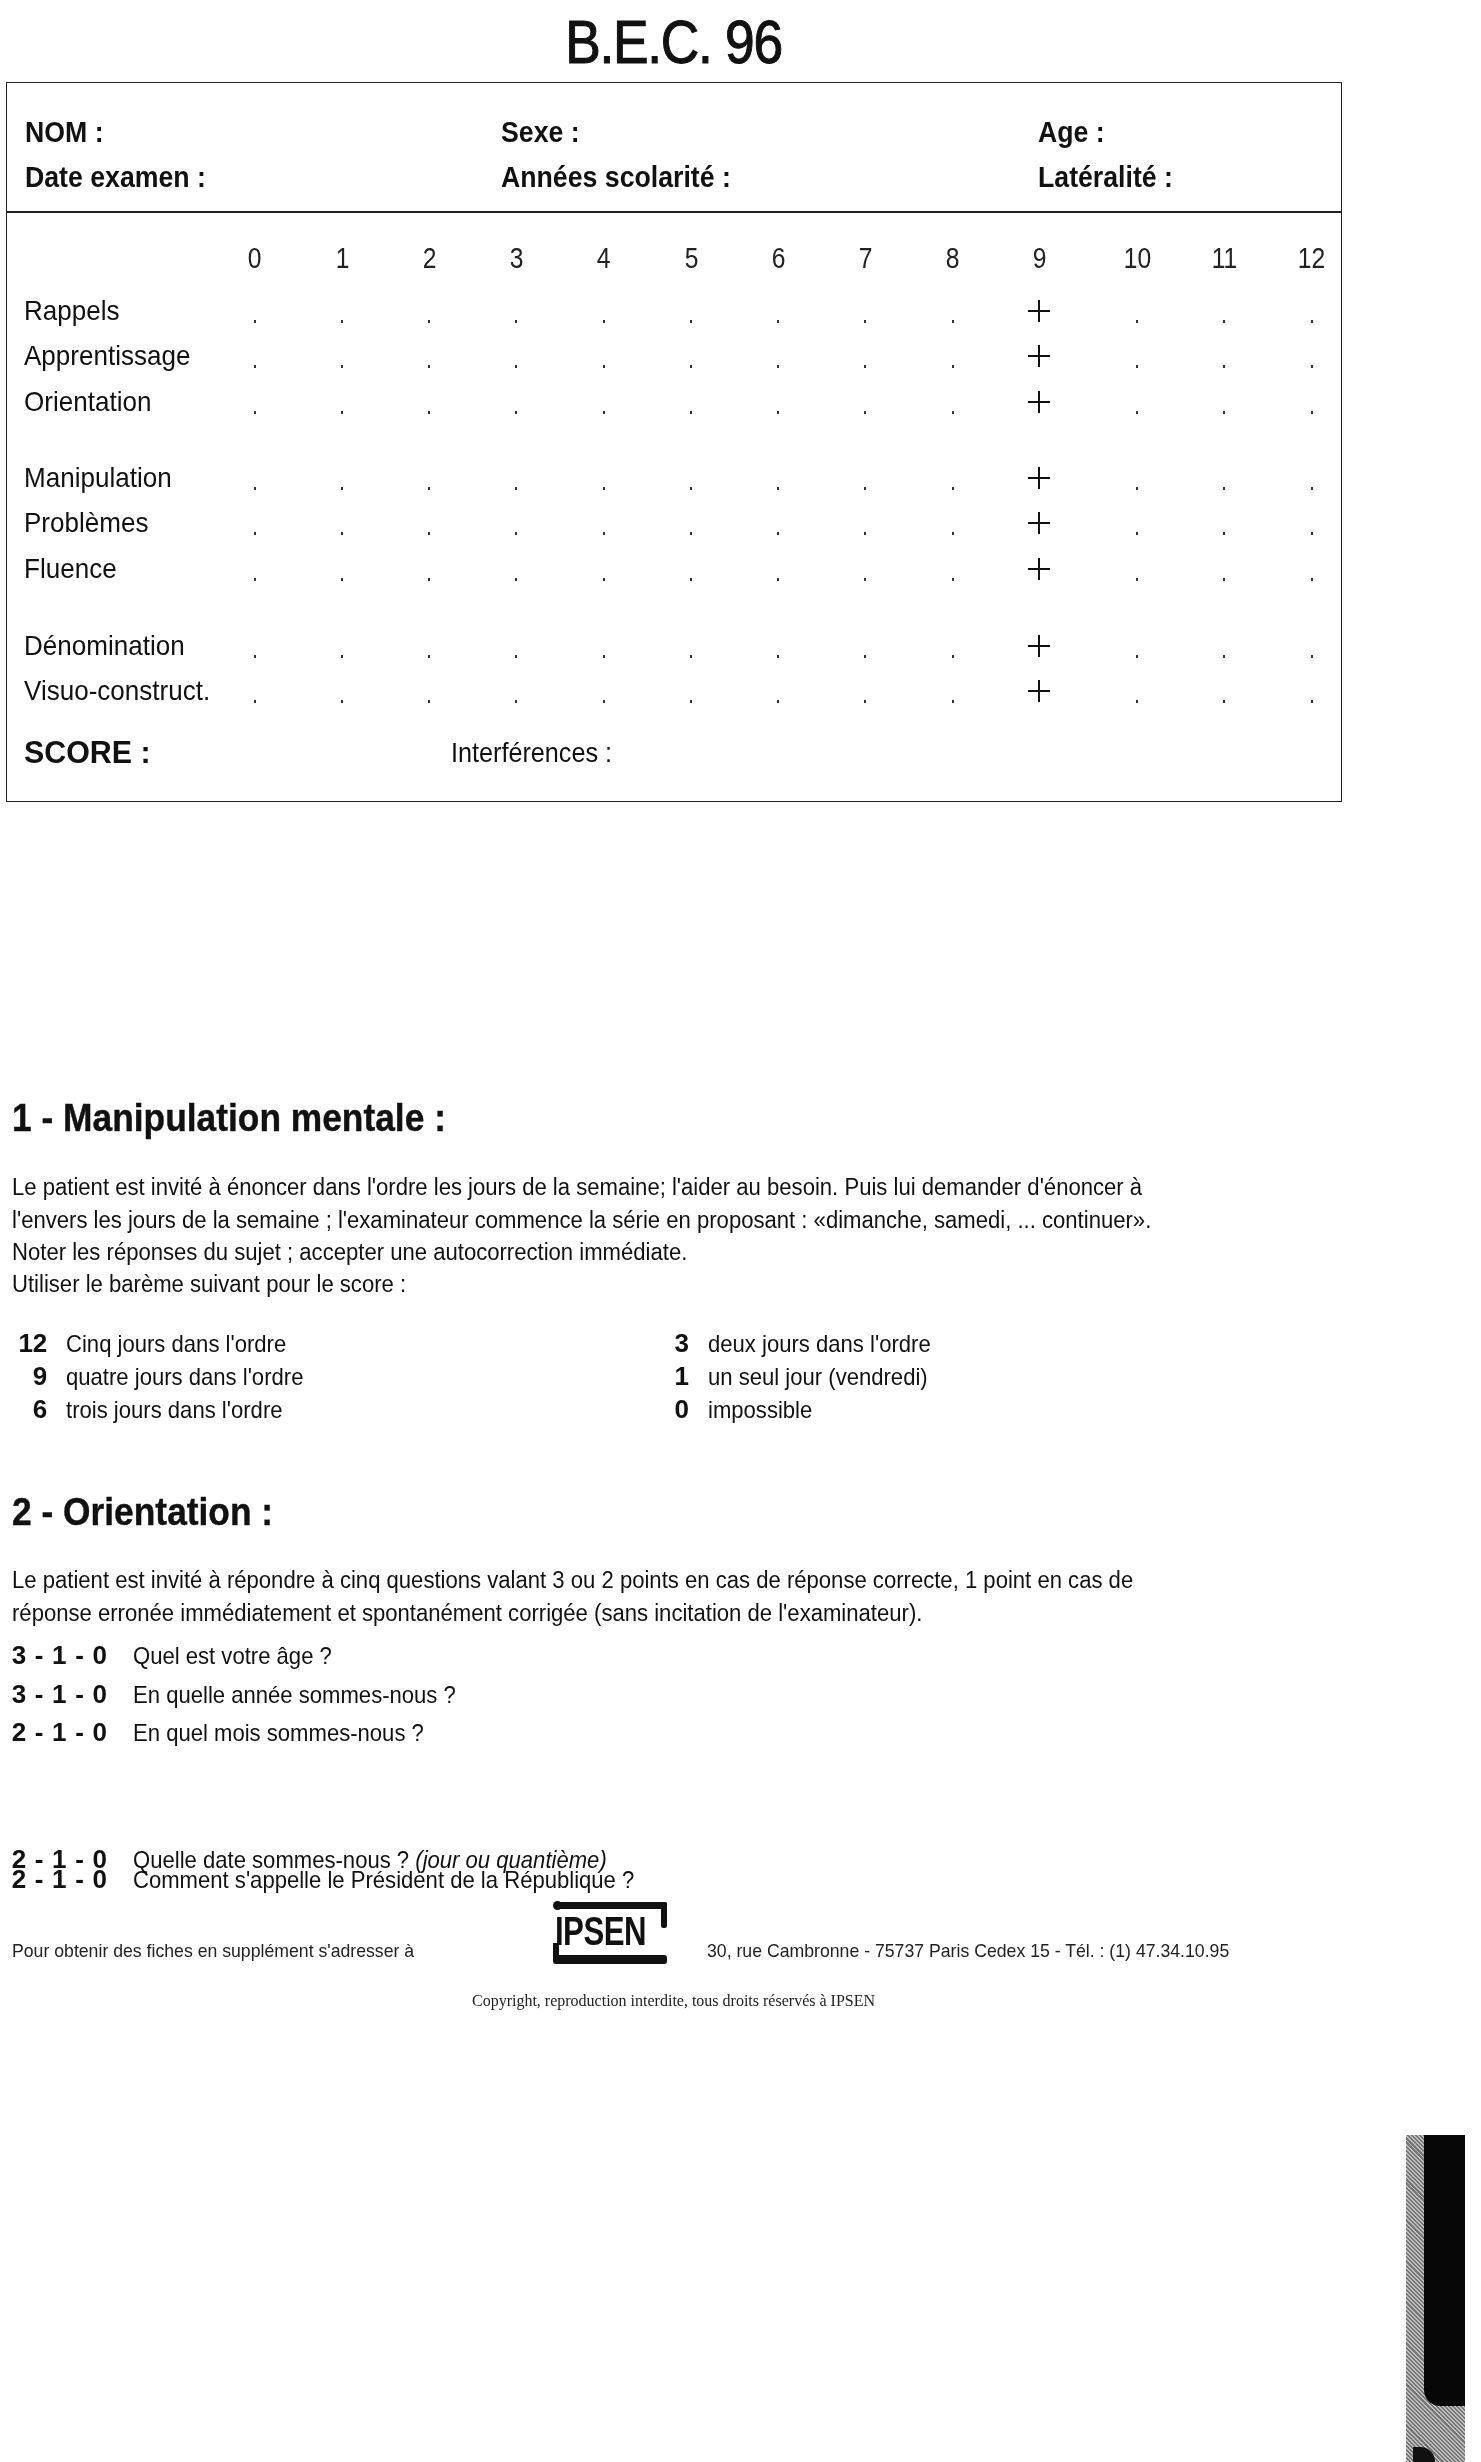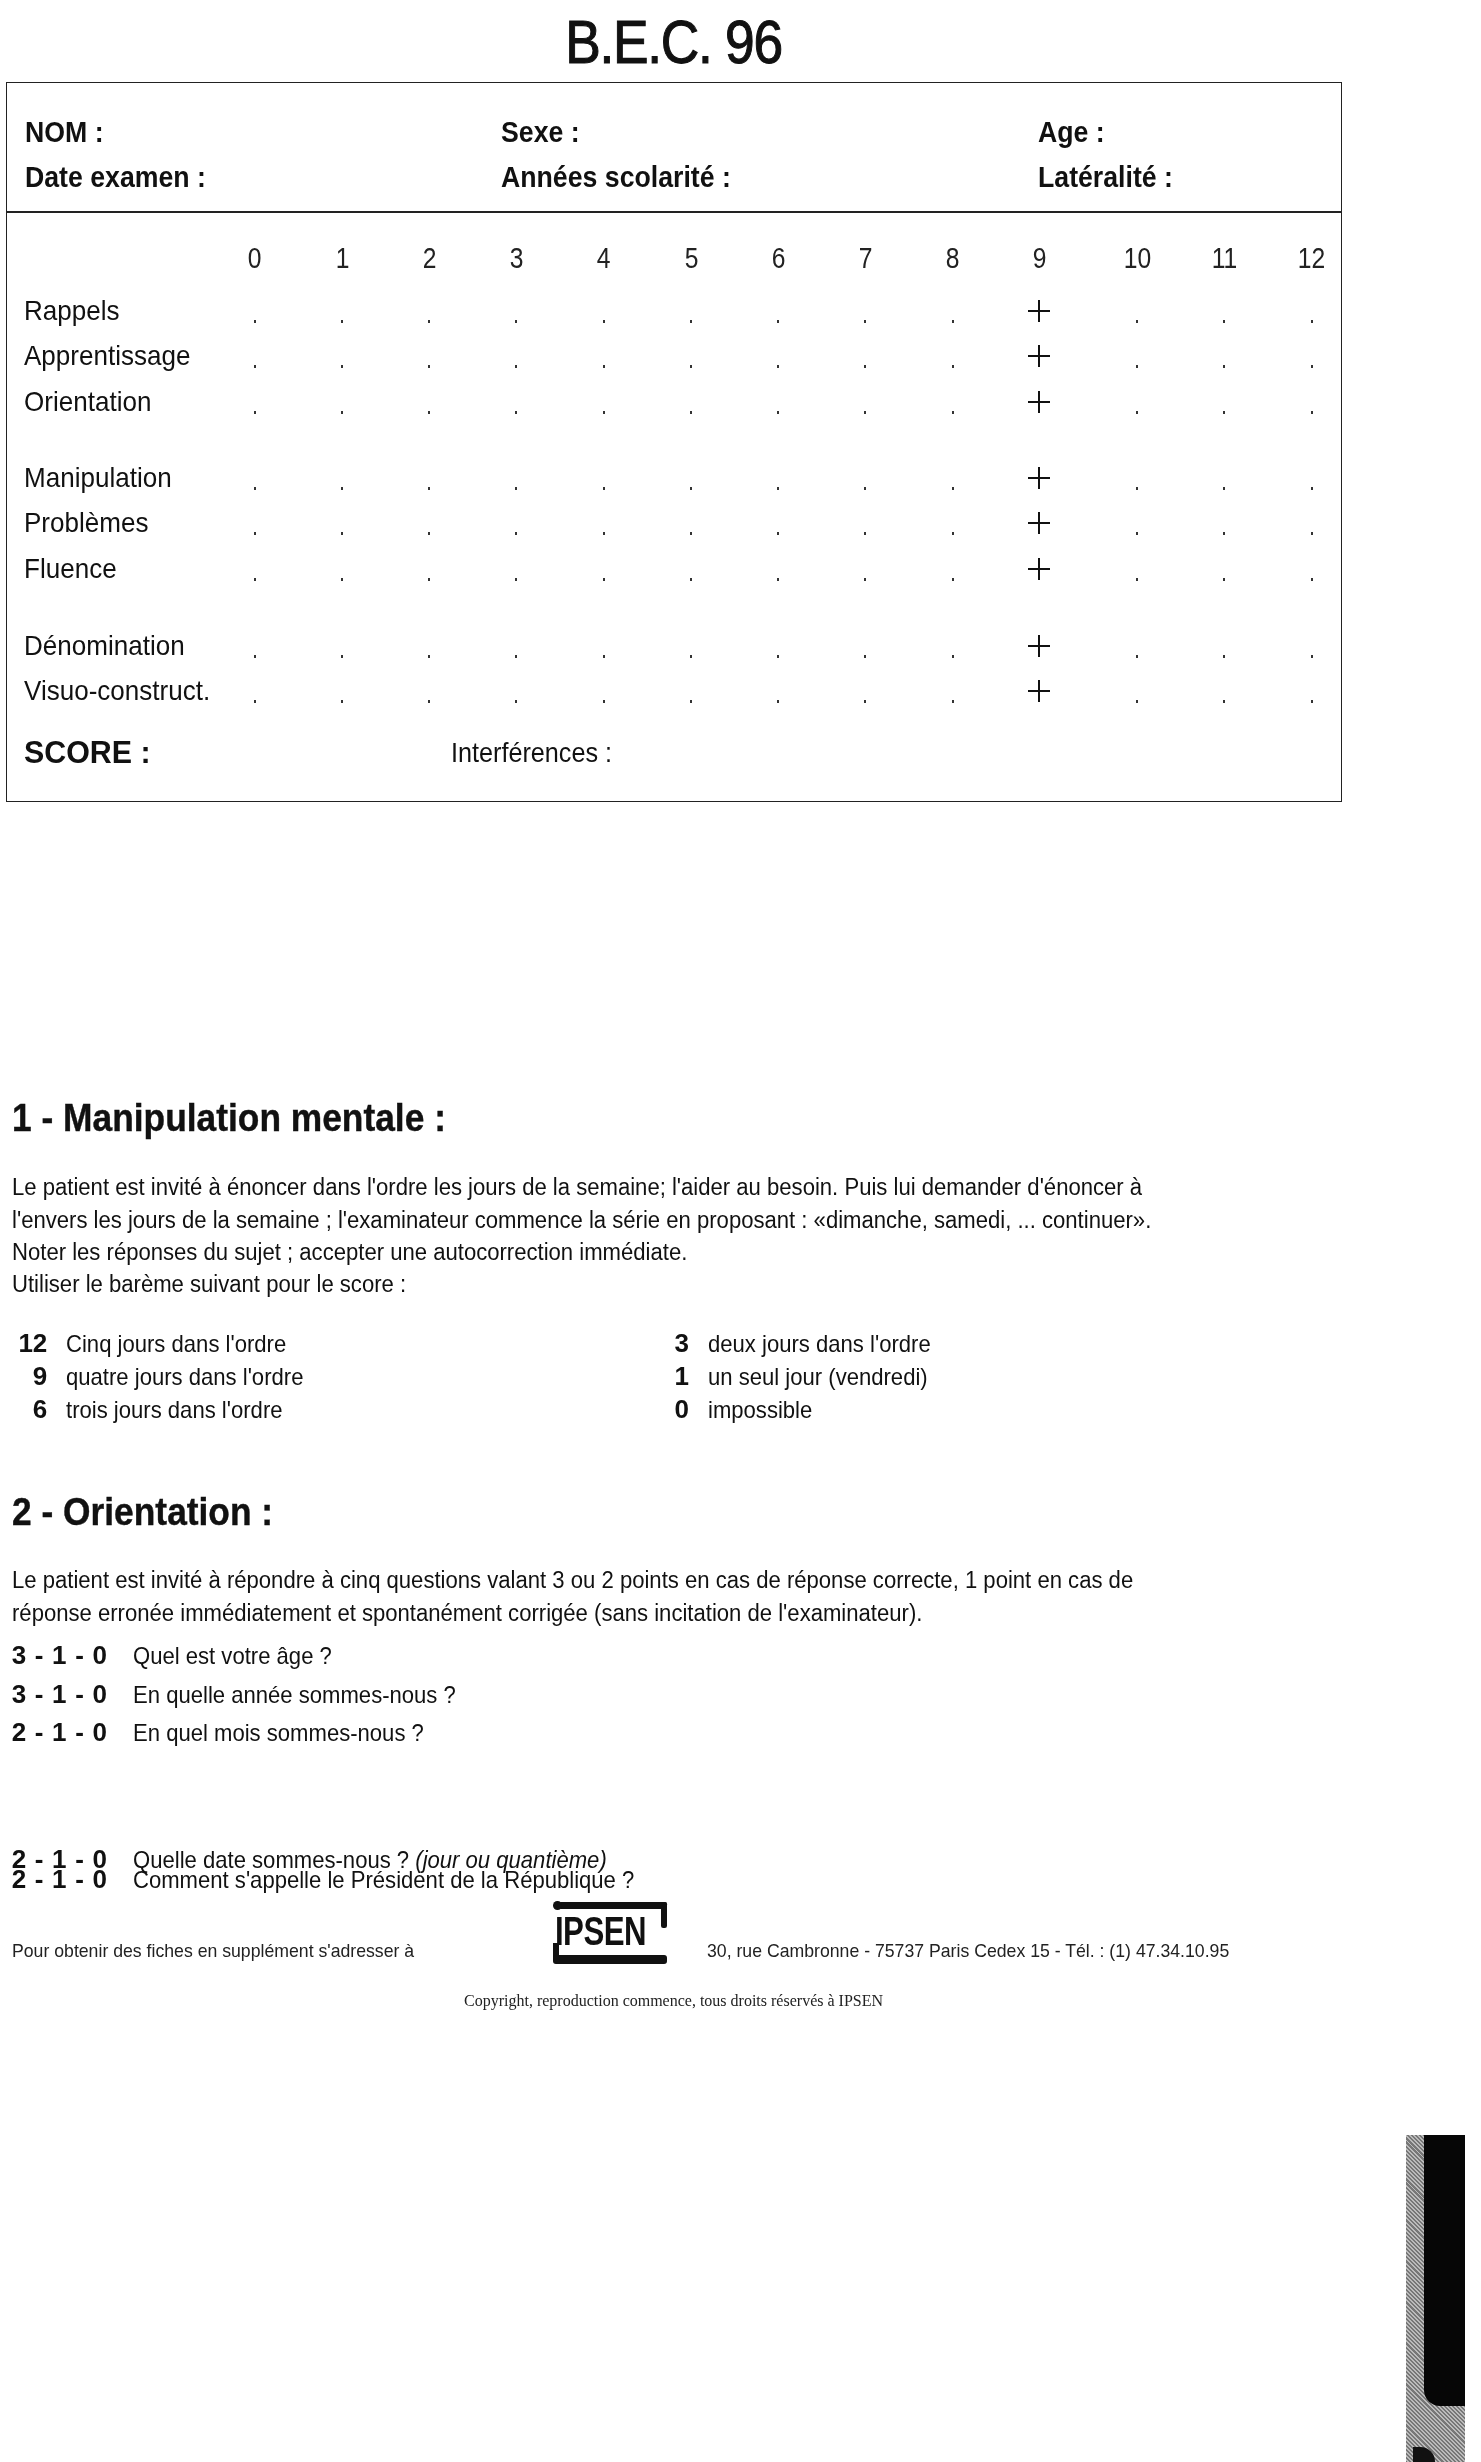--- a/index.html
+++ b/index.html
@@ -225,19 +225,19 @@
 <div class="abs footer-txt" style="left:11.7px;top:1940px;">Pour obtenir des fiches en supplément s'adresser à</div>
 <div class="abs logo">
   <div class="logo-top"></div>
   <div class="logo-right"></div>
   <div class="logo-left"></div>
   <div class="logo-bottom"></div>
   <div class="logo-dot"></div>
   <div class="logo-text">IPSEN</div>
 </div>
 <div class="abs footer-txt" style="left:707px;top:1940px;">30, rue Cambronne - 75737 Paris Cedex 15 - Tél. : (1) 47.34.10.95</div>
-<div class="abs copyright" style="top:1992px;">Copyright, reproduction commence, tous droits réservés à IPSEN</div>
+<div class="abs copyright" style="top:1992px;">Copyright, reproduction interdite, tous droits réservés à IPSEN</div>
 
 <div class="abs edge-bar">
   <div class="edge-bar-inner"></div>
   <div class="edge-bar-notch"></div>
 </div>
 
 
 </body></html>

